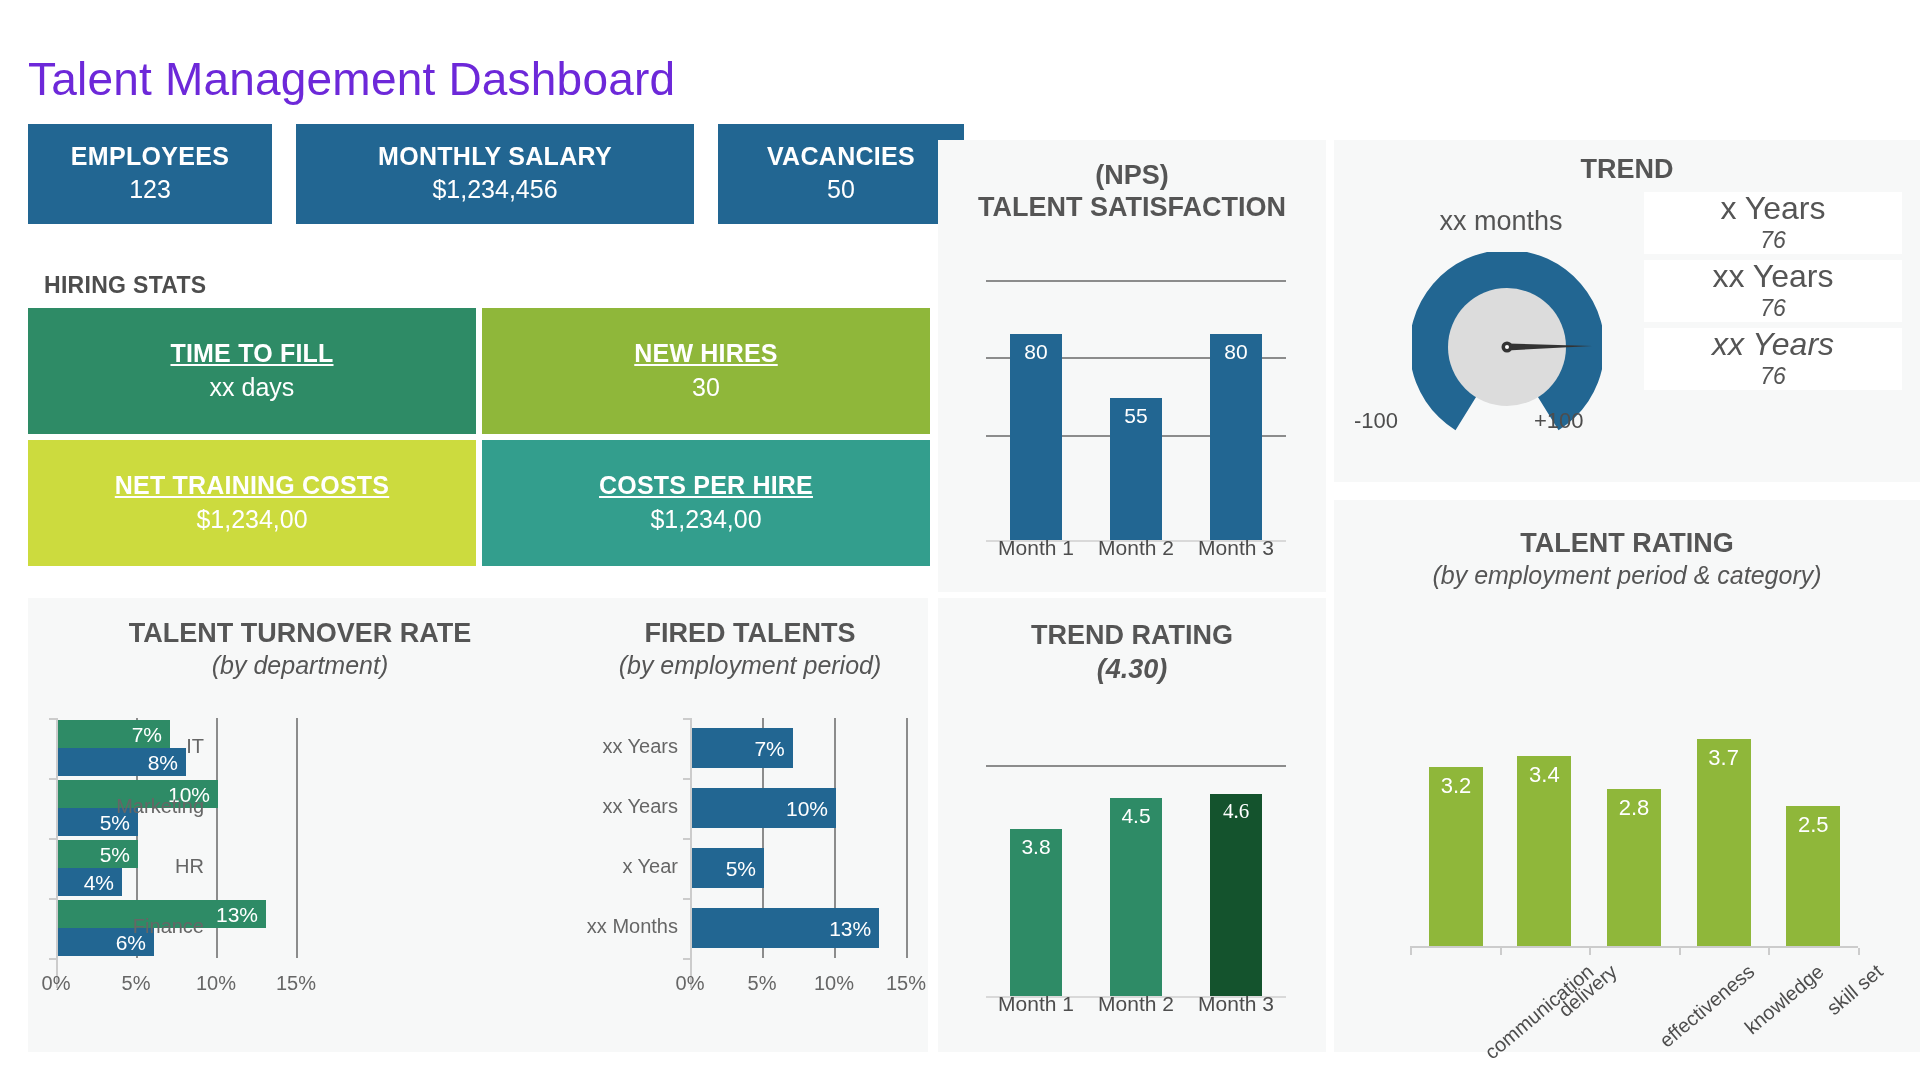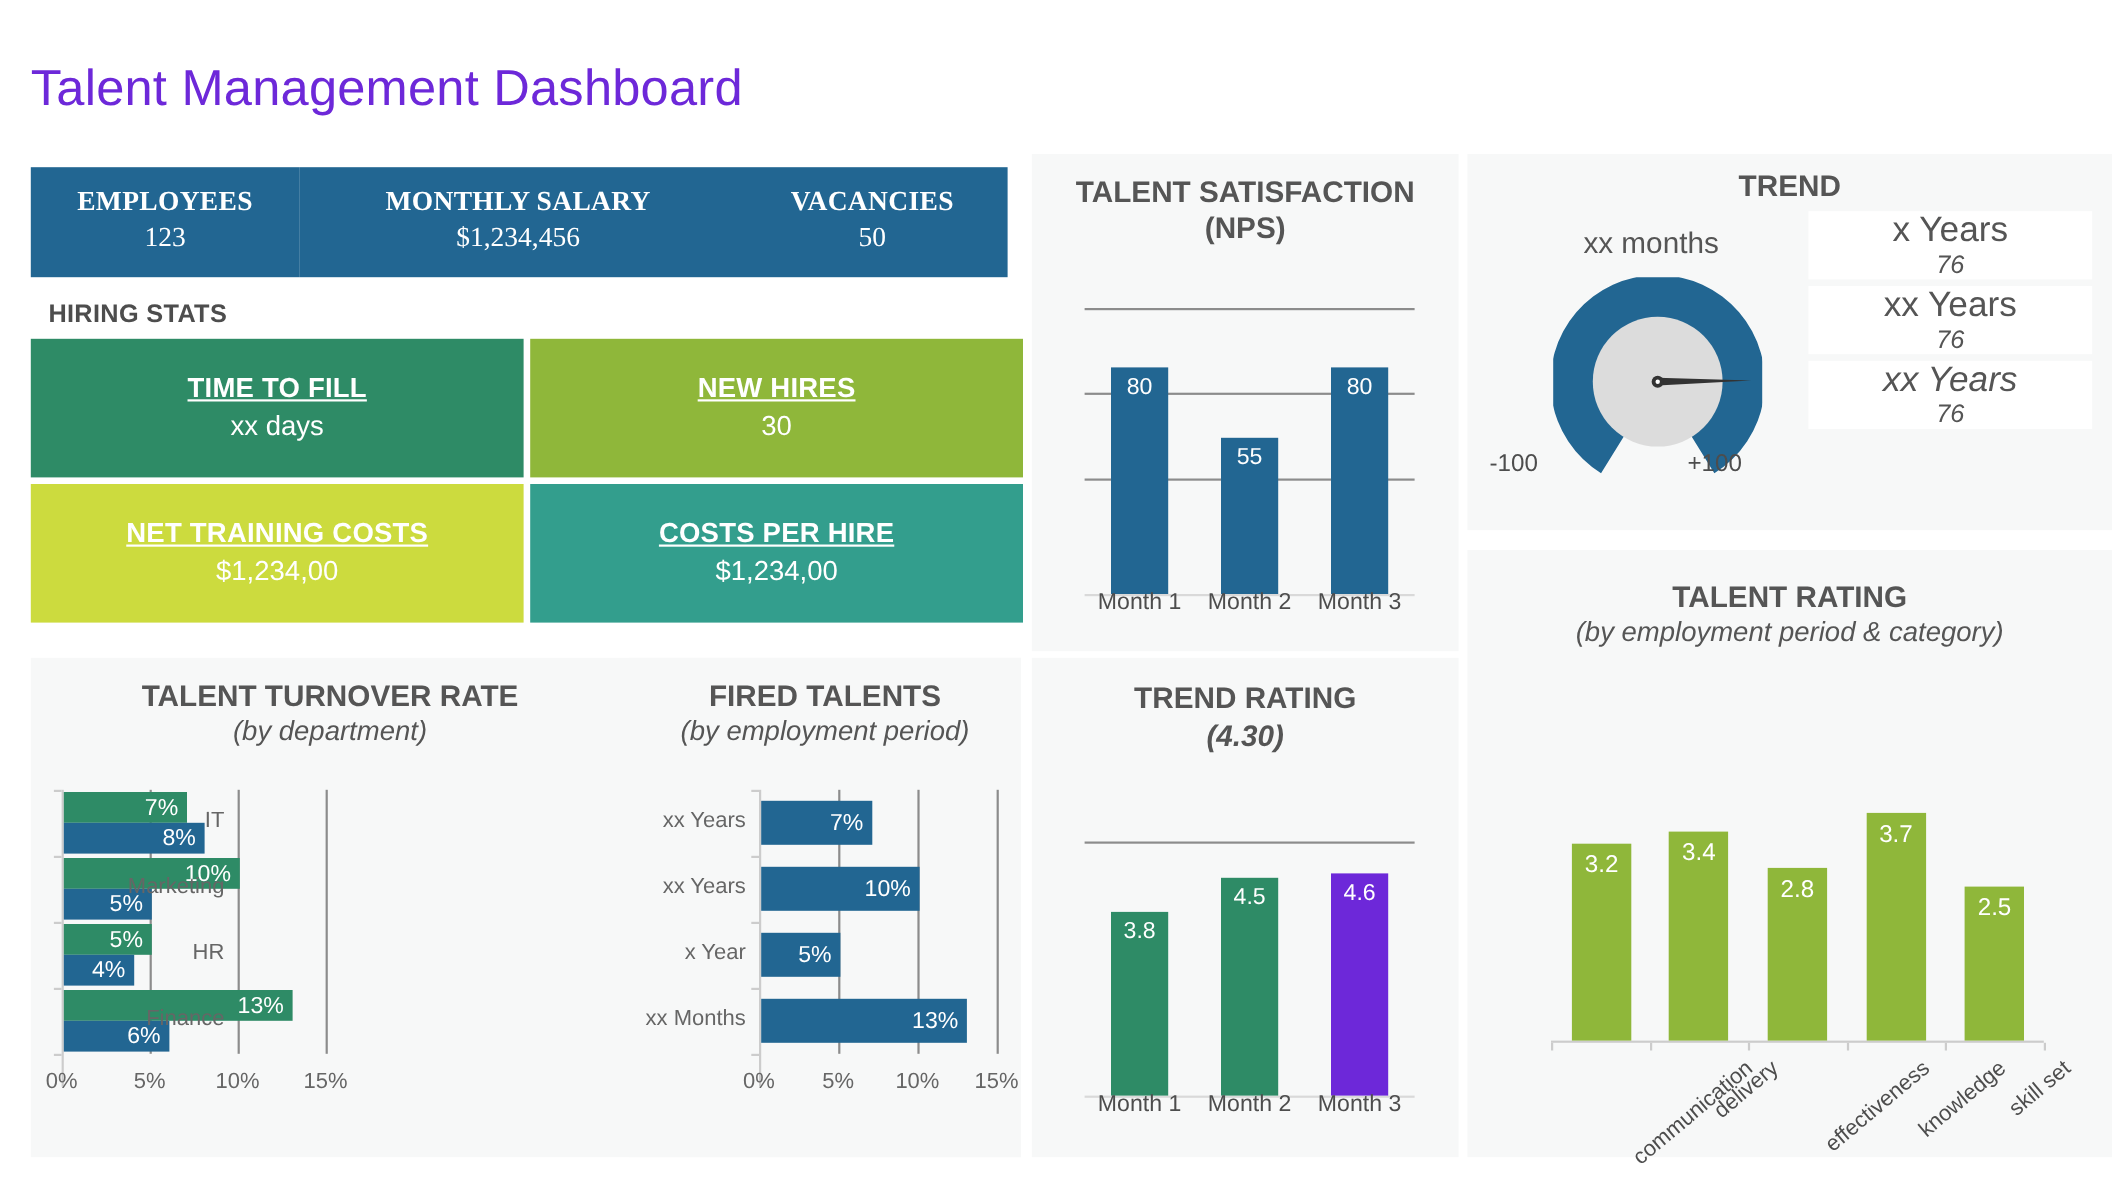--- a/index.html
+++ b/index.html
@@ -21,21 +21,21 @@
 
   
   .panel { position:absolute; background:#f7f8f8; }
   .panel-title {
     text-align:center; font-weight:bold; color:#555555;
     line-height:1.18;
   }
   .panel-sub { text-align:center; font-style:italic; color:#555555; line-height:1.18; }
 
   
-  .kpi-row { position:absolute; left:28px; top:152px; width:900px; height:100px; display:flex; gap:0;font-family:Liberation Serif, serif; }
+  .kpi-row { position:absolute; left:28px; top:124px; width:900px; height:100px; display:flex; gap:24px; }
   .kpi {
     background:#226692; color:#ffffff; display:flex; flex-direction:column;
     align-items:center; justify-content:center; text-align:center;
   }
   .kpi .k-label { font-size:25px; font-weight:bold; letter-spacing:0.3px; line-height:1.15; }
   .kpi .k-value { font-size:25px; font-weight:400; line-height:1.3; margin-top:2px; }
   .kpi-employees { flex:0 0 244px; }
   .kpi-salary    { flex:0 0 398px; }
   .kpi-vacancies { flex:0 0 246px; }
 
@@ -176,22 +176,22 @@
       <div class="t-value">$1,234,00</div>
     </div>
     <div class="tile tile-cph">
       <div class="t-label">COSTS PER HIRE</div>
       <div class="t-value">$1,234,00</div>
     </div>
   </div>
 
   <div class="panel p-nps">
     <div class="panel-title">
+      <div>(NPS)</div>
       <div>TALENT SATISFACTION</div>
-      <div>(NPS)</div>
     </div>
     <div class="nps-chart">
       <div class="vbars" id="nps-bars">
           <div class="vgrid" style="bottom: 105.2px;"></div>
           <div class="vgrid" style="bottom: 182.6px;"></div>
           <div class="vgrid" style="bottom: 260px;"></div>
           <div class="vbaseline"></div>
           <div class="vbar" style="left: 24px; width: 52px; height: 206.4px; background: rgb(34, 102, 146);">
             <div class="vbar-val">80</div>
           </div>
@@ -365,21 +365,21 @@
           <div class="vgrid" style="bottom: 230.8px;"></div>
           <div class="vbaseline"></div>
           <div class="vbar" style="left: 24px; width: 52px; height: 167.2px; background: rgb(46, 139, 102);">
             <div class="vbar-val">3.8</div>
           </div>
           <div class="vcat" style="left: 0px; width: 100px; top: 256px;">Month 1</div>
           <div class="vbar" style="left: 124px; width: 52px; height: 198px; background: rgb(46, 139, 102);">
             <div class="vbar-val">4.5</div>
           </div>
           <div class="vcat" style="left: 100px; width: 100px; top: 256px;">Month 2</div>
-          <div class="vbar" style="left: 224px; width: 52px; height: 202.4px; background: #6d28d9;">
+          <div class="vbar" style="left: 224px; width: 52px; height: 202.4px; background: #14532d; font-family: Liberation Serif, serif;">
             <div class="vbar-val">4.6</div>
           </div>
           <div class="vcat" style="left: 200px; width: 100px; top: 256px;">Month 3</div>
         </div>
     </div>
   </div>
 
 </div>
 
 </body></html>

